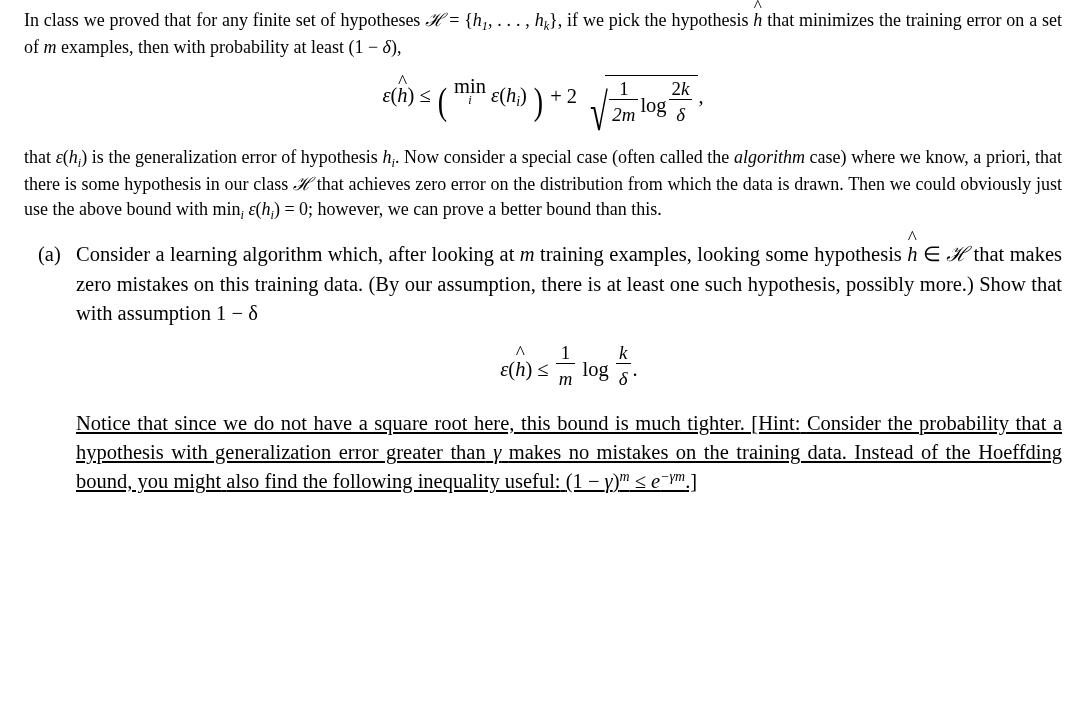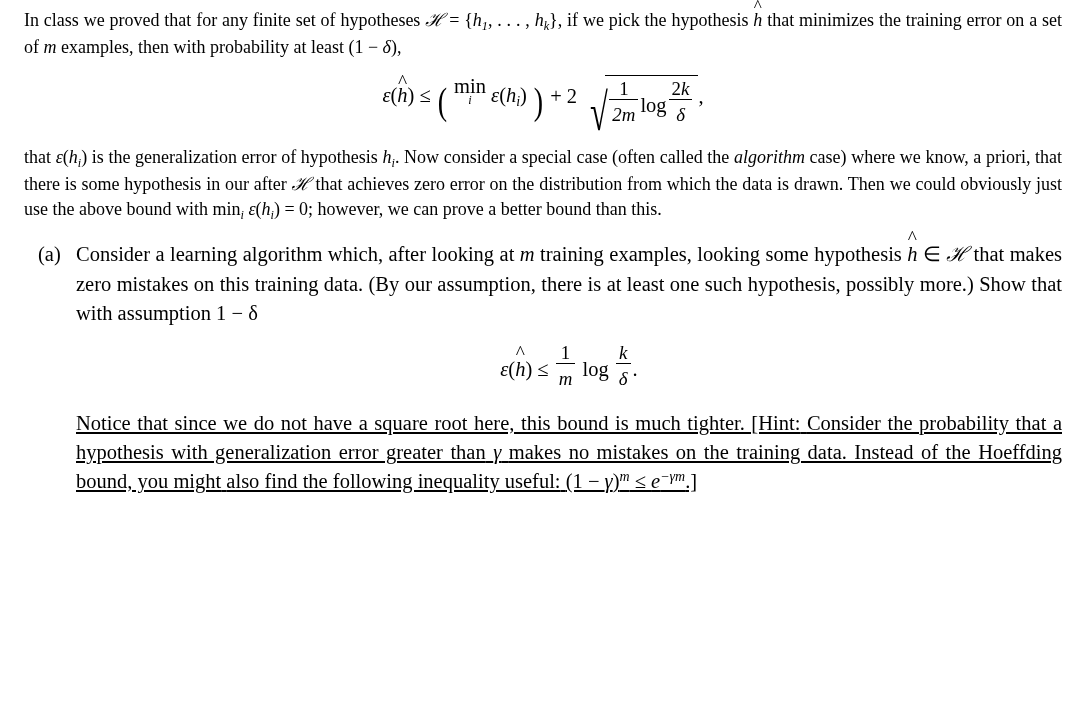--- a/index.html
+++ b/index.html
@@ -171,21 +171,21 @@
 
   <p class="body-par">
     <span>that</span>
     <span><span class="mi">ε</span>(<span class="mi">h</span><span class="sub">i</span>)</span>
     <span>is the generalization error of hypothesis</span>
     <span><span class="mi">h</span><span class="sub">i</span>.</span>
     <span>Now consider a special case (often</span>
     <span>called the</span>
     <em>algorithm</em>
     <span>case) where we know, a priori, that there is some hypothesis in our</span>
-    <span>after</span>
+    <span>class</span>
     <span class="cal">ℋ</span>
     <span>that achieves zero error on the distribution from which the data is drawn. Then</span>
     <span>we could obviously just use the above bound with</span>
     <span>min<span class="sub">i</span> <span class="mi">ε</span>(<span class="mi">h</span><span class="sub">i</span>) = 0;</span>
     <span>however, we can prove a</span>
     <span>better bound than this.</span>
   </p>
 
   <div class="item-list">
     <div class="item">

